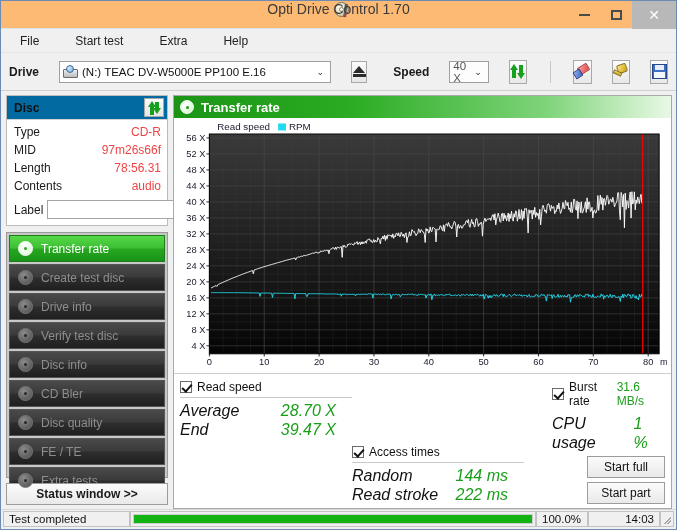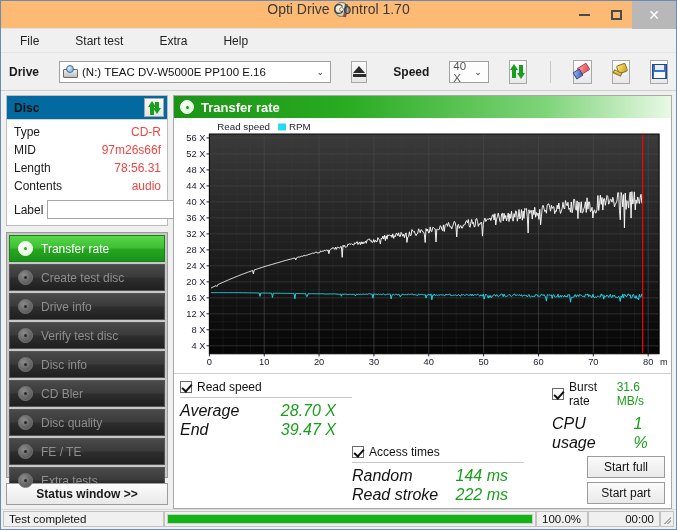--- a/index.html
+++ b/index.html
@@ -341,21 +341,21 @@
   .statusbar {
     height: 20px; min-height: 20px;
     display: flex; align-items: stretch;
     background: #f0f0f0; border-top: 1px solid #d8d8d8;
     padding: 1px 2px 2px 2px; gap: 0;
   }
   .sb-cell {
     border: 1px solid #c2c2c2; display: flex; align-items: center;
     padding: 0 5px; font-size: 11.5px; color: #111; background: #f0f0f0;
   }
-  .sb-text { width: 161px; }
+  .sb-text { width: 127px; }
   .sb-prog { flex: 1; padding: 2px; position: relative; }
   .prog-track { width: 100%; height: 100%; background: #fff; border: 1px solid #ccc; position: relative;}
   .prog-fill { position: absolute; left: 0; top: 0; bottom: 0; background: #12b312; }
   .sb-pct { width: 52px; }
   .sb-time { width: 72px; justify-content: flex-end; }
   .sb-grip { width: 14px; position: relative; }
   .sb-grip::after {
     content:''; position:absolute; right:2px; bottom:2px; width:7px; height:7px;
     background:
       linear-gradient(135deg, transparent 45%, #a9a9a9 45%, #a9a9a9 58%, transparent 58%),
@@ -719,17 +719,17 @@
   </div>
 
   <div class="statusbar">
     <div class="sb-cell sb-text">Test completed</div>
     <div class="sb-cell sb-prog">
       <div class="prog-track">
         <div class="prog-fill" id="prog-fill" style="width: 100%;"></div>
       </div>
     </div>
     <div class="sb-cell sb-pct">100.0%</div>
-    <div class="sb-cell sb-time">00:00</div>
+    <div class="sb-cell sb-time">14:03</div>
     <div class="sb-cell sb-grip"></div>
   </div>
 
 </div>
 
 </body></html>

